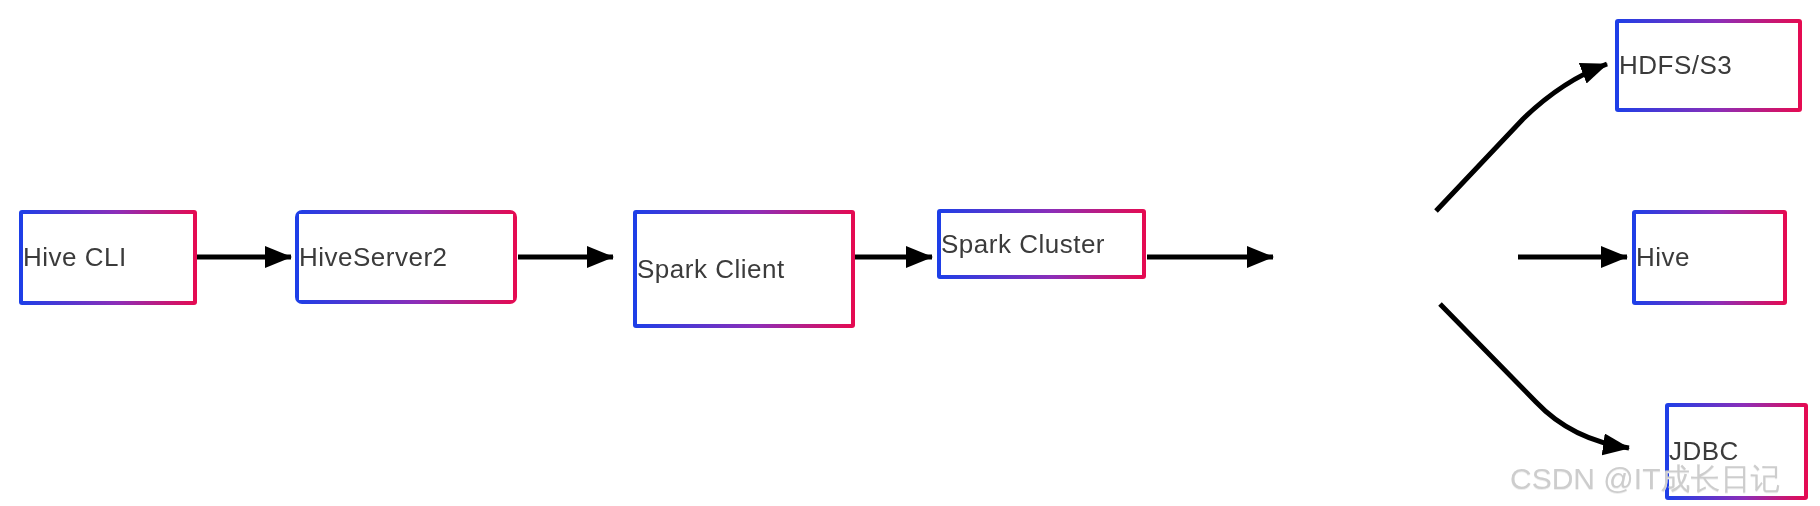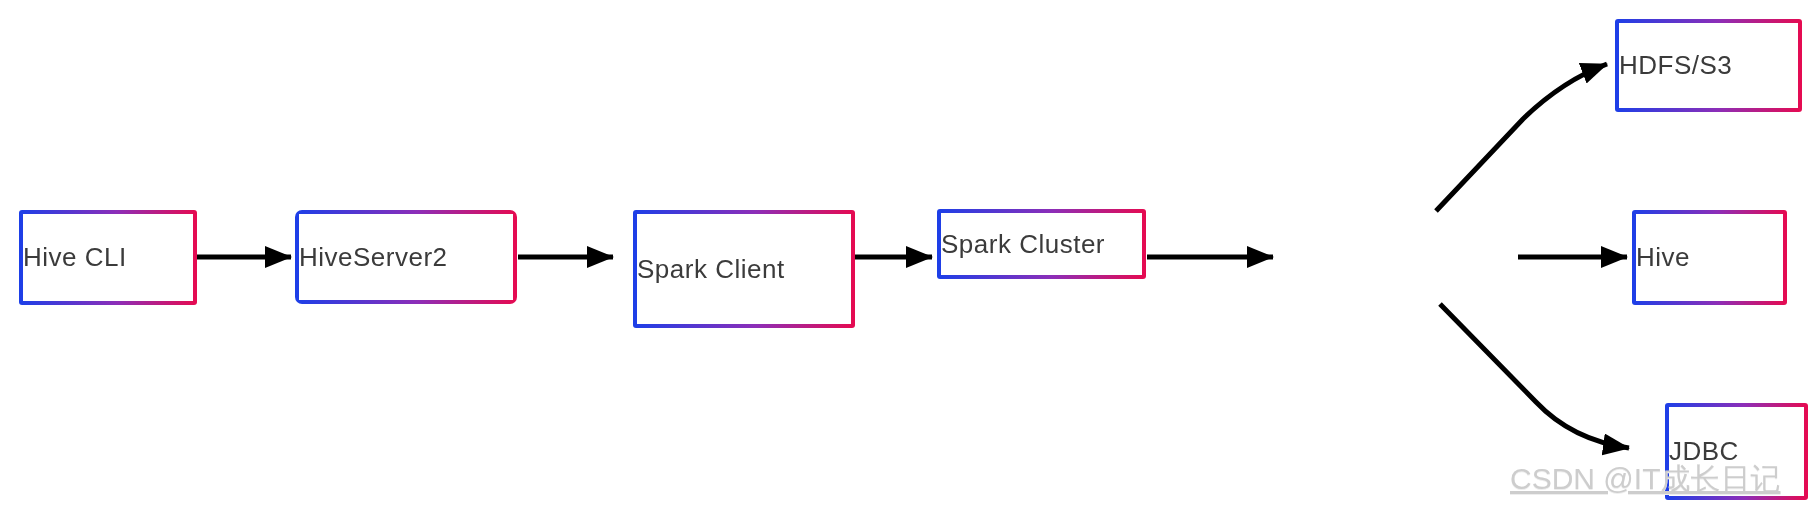--- a/index.html
+++ b/index.html
@@ -45,21 +45,20 @@
   }
   .watermark {
     position: absolute;
     z-index: 5;
     left: 1510px;
     top: 459px;
     font-size: 30px;
     color: #cdcdcd;
     white-space: nowrap;
     text-shadow: 0 1px 0 #eeeeee;
-    text-decoration: underline;
   }
 </style>
 </head>
 <body>
 
 <div class="canvas">
 
   <svg class="arrows" width="1820" height="506" viewBox="0 0 1820 506">
     <defs>
       <marker id="arrowhead" markerUnits="userSpaceOnUse" markerWidth="28" markerHeight="24" refX="26" refY="11" orient="auto">

